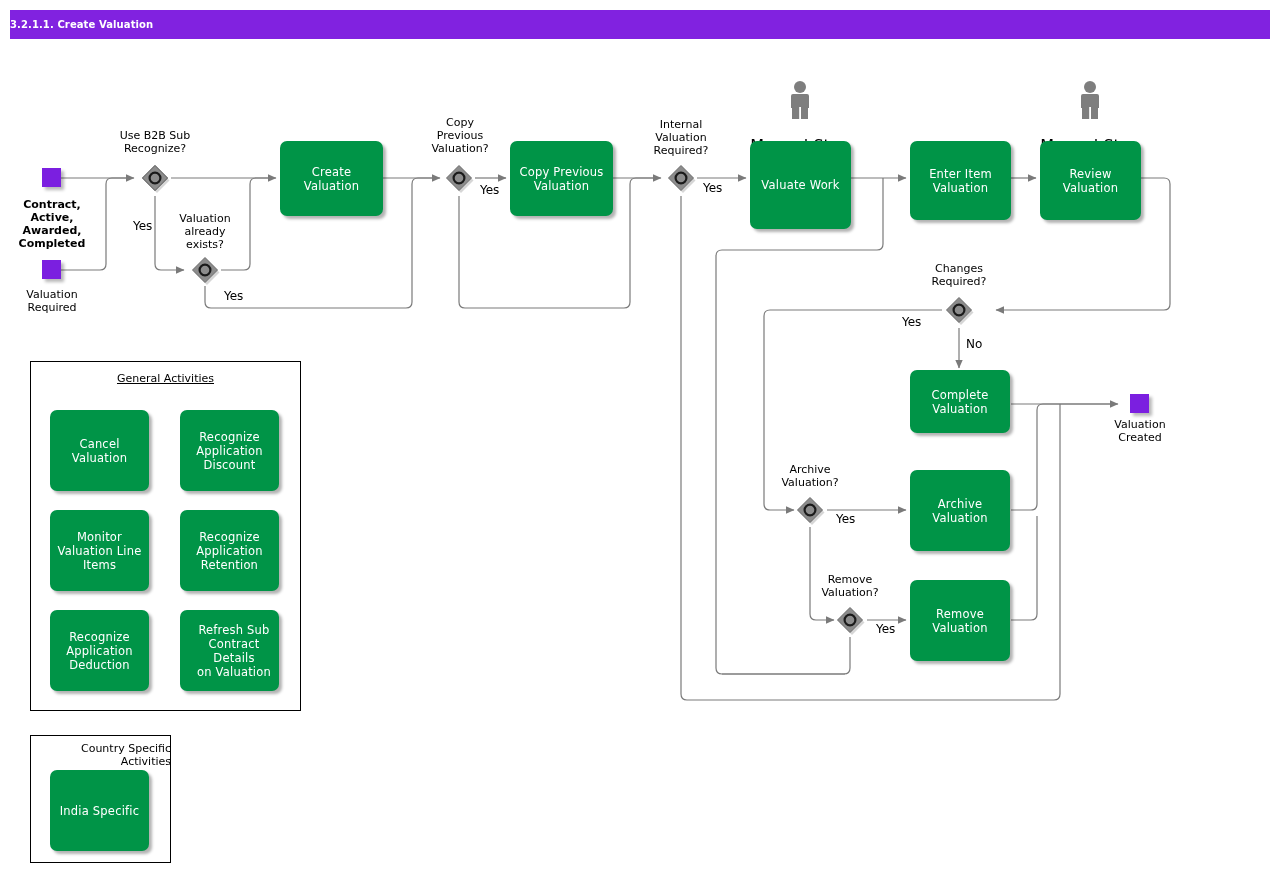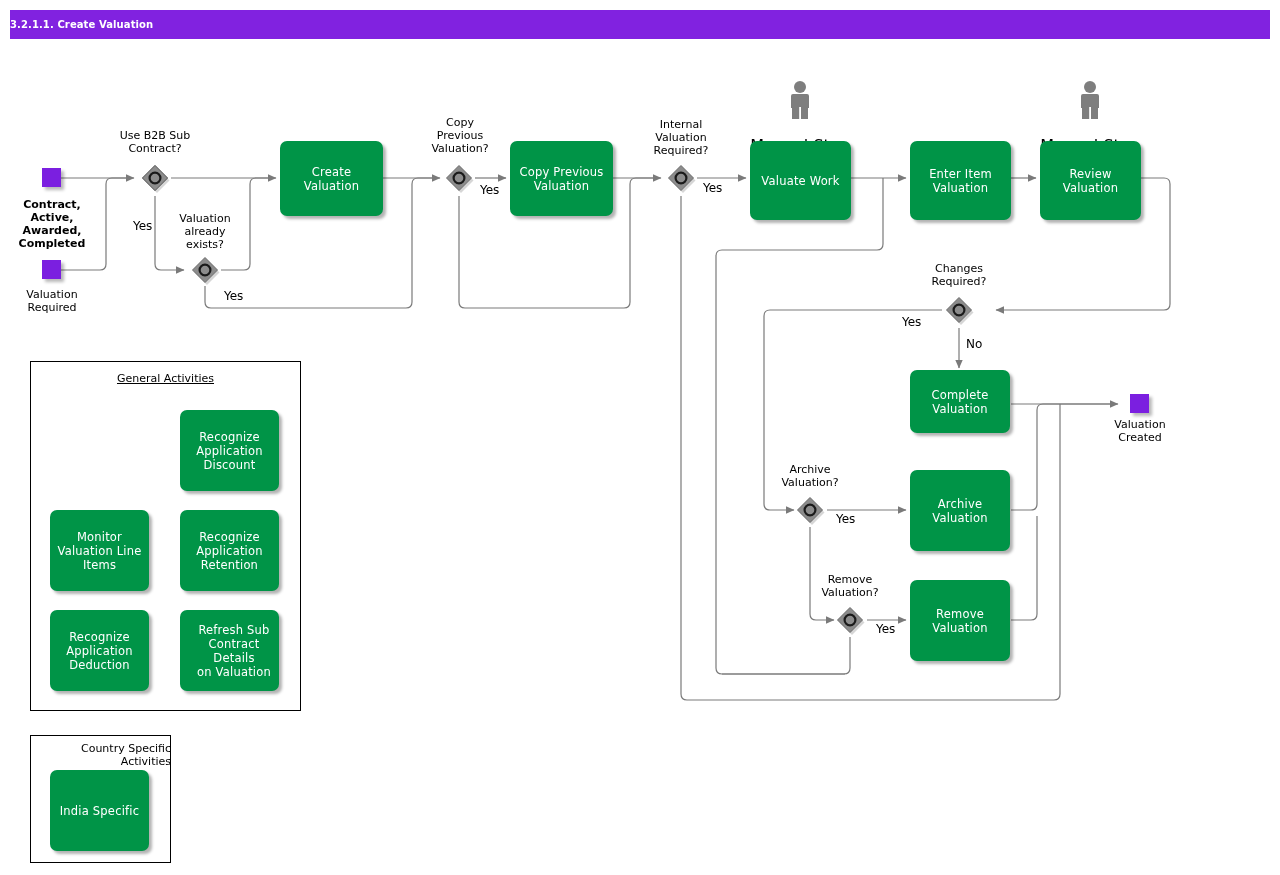--- a/index.html
+++ b/index.html
@@ -150,21 +150,21 @@
   <div class="gw" style="left:140px;top:163px;">
     <svg width="30" height="30" viewBox="0 0 30 30">
       <polygon points="15,2.5 27.5,15 15,27.5 2.5,15" fill="#8C8C8C" stroke="#6b6b6b" stroke-width="1" style="filter:none"></polygon>
       <polygon points="17,5 29.5,17.5 17,30 4.5,17.5" fill="#000" opacity="0.16"></polygon>
       <polygon points="15,2.5 27.5,15 15,27.5 2.5,15" fill="#8C8C8C" stroke="#6b6b6b" stroke-width="1"></polygon>
       <circle cx="15" cy="15" r="5.4" fill="none" stroke="#1a1a1a" stroke-width="2.2"></circle>
     </svg>
   </div>
   <div class="gwlabel" style="left:100px;top:129px;width:110px;">
     <span style="white-space:pre-line;">Use B2B Sub
-Contract?</span>
+Recognize?</span>
   </div>
   <div class="flowlabel" style="left:133px;top:220px;">
     <span>Yes</span>
   </div>
 
   <div class="gw" style="left:190px;top:255px;">
     <svg width="30" height="30" viewBox="0 0 30 30">
       <polygon points="17,5 29.5,17.5 17,30 4.5,17.5" fill="#000" opacity="0.16"></polygon>
       <polygon points="15,2.5 27.5,15 15,27.5 2.5,15" fill="#8C8C8C" stroke="#6b6b6b" stroke-width="1"></polygon>
       <circle cx="15" cy="15" r="5.4" fill="none" stroke="#1a1a1a" stroke-width="2.2"></circle>
@@ -281,21 +281,21 @@
 
   <div class="task" style="left:280px;top:141px;width:103px;height:75px;">
     <span style="white-space:pre-line;">Create Valuation</span>
   </div>
 
   <div class="task" style="left:510px;top:141px;width:103px;height:75px;">
     <span style="white-space:pre-line;">Copy Previous
 Valuation</span>
   </div>
 
-  <div class="task" style="left:750px;top:141px;width:101px;height:79px;">
+  <div class="task" style="left:750px;top:141px;width:101px;height:88px;">
     <span style="white-space:pre-line;">Valuate Work</span>
   </div>
 
   <div class="task" style="left:910px;top:141px;width:101px;height:79px;">
     <span style="white-space:pre-line;">Enter Item
 Valuation</span>
   </div>
 
   <div class="task" style="left:1040px;top:141px;width:101px;height:79px;">
     <span style="white-space:pre-line;">Review
@@ -315,20 +315,23 @@
   <div class="task" style="left:910px;top:580px;width:100px;height:81px;">
     <span style="white-space:pre-line;">Remove
 Valuation</span>
   </div>
 
   <div class="panel" style="left:30px;top:361px;width:271px;height:350px;"></div>
   <div class="panel-title" style="left:30px;top:372px;width:271px;text-align:center;text-decoration:underline;">
     <span>General Activities</span>
   </div>
 
+  <div class="task" style="left:50px;top:410px;width:99px;height:81px;">
+    <span style="white-space:pre-line;">Cancel Valuation</span>
+  </div>
   <div class="task" style="left:180px;top:410px;width:99px;height:81px;">
     <span style="white-space:pre-line;">Recognize
 Application
 Discount</span>
   </div>
   <div class="task" style="left:50px;top:510px;width:99px;height:81px;">
     <span style="white-space:pre-line;">Monitor
 Valuation Line
 Items</span>
   </div>

